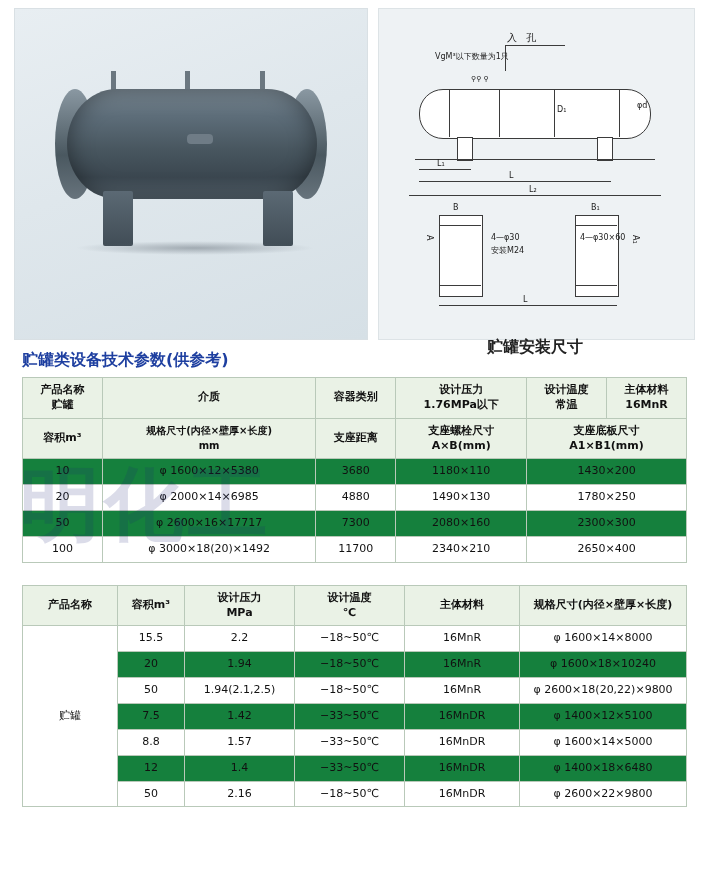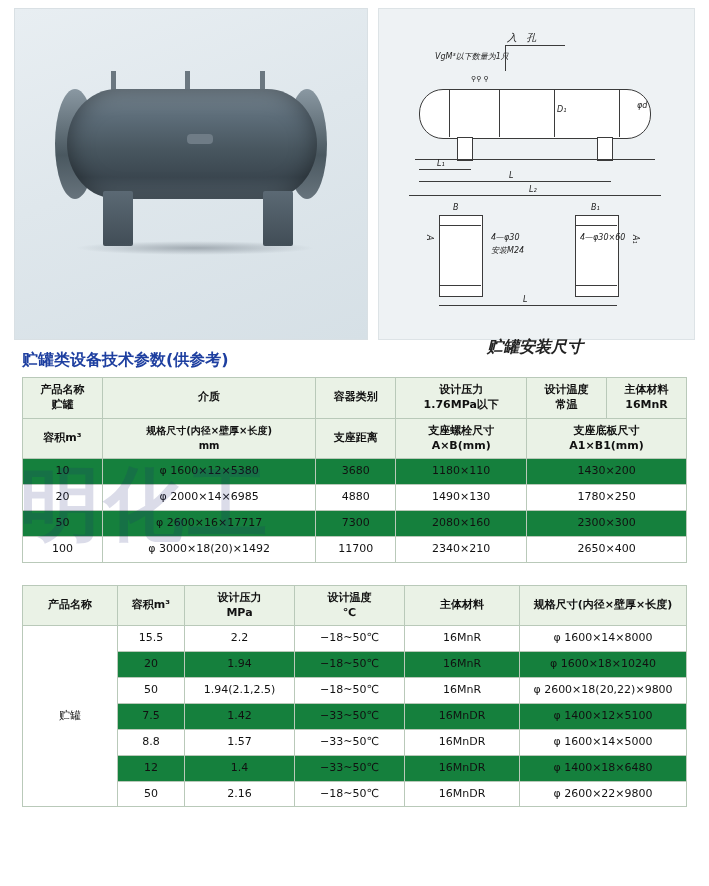--- a/index.html
+++ b/index.html
@@ -60,21 +60,21 @@
   }
   .shadow{
     position:absolute;left:60px;top:232px;width:240px;height:14px;
     background:radial-gradient(ellipse at center,rgba(90,100,110,.45),rgba(200,210,215,0) 70%);
   }
   .drawing{
     width:315px;height:330px;
     background:#eef2f4;
     border:1px solid #dde3e6;
     position:relative;
-    font-size:8px;color:#222;font-style:italic;
+    font-size:8px;color:#222;
   }
   .dw-label{position:absolute;white-space:nowrap;}
   .dw-line{position:absolute;background:#3b3b3b;}
   .dw-el{position:absolute;border:1px solid #3b3b3b;}
   .section-title{
     color:#1e3fa0;
     font-weight:bold;
     font-size:16px;
     padding:10px 0 6px 22px;
   }

